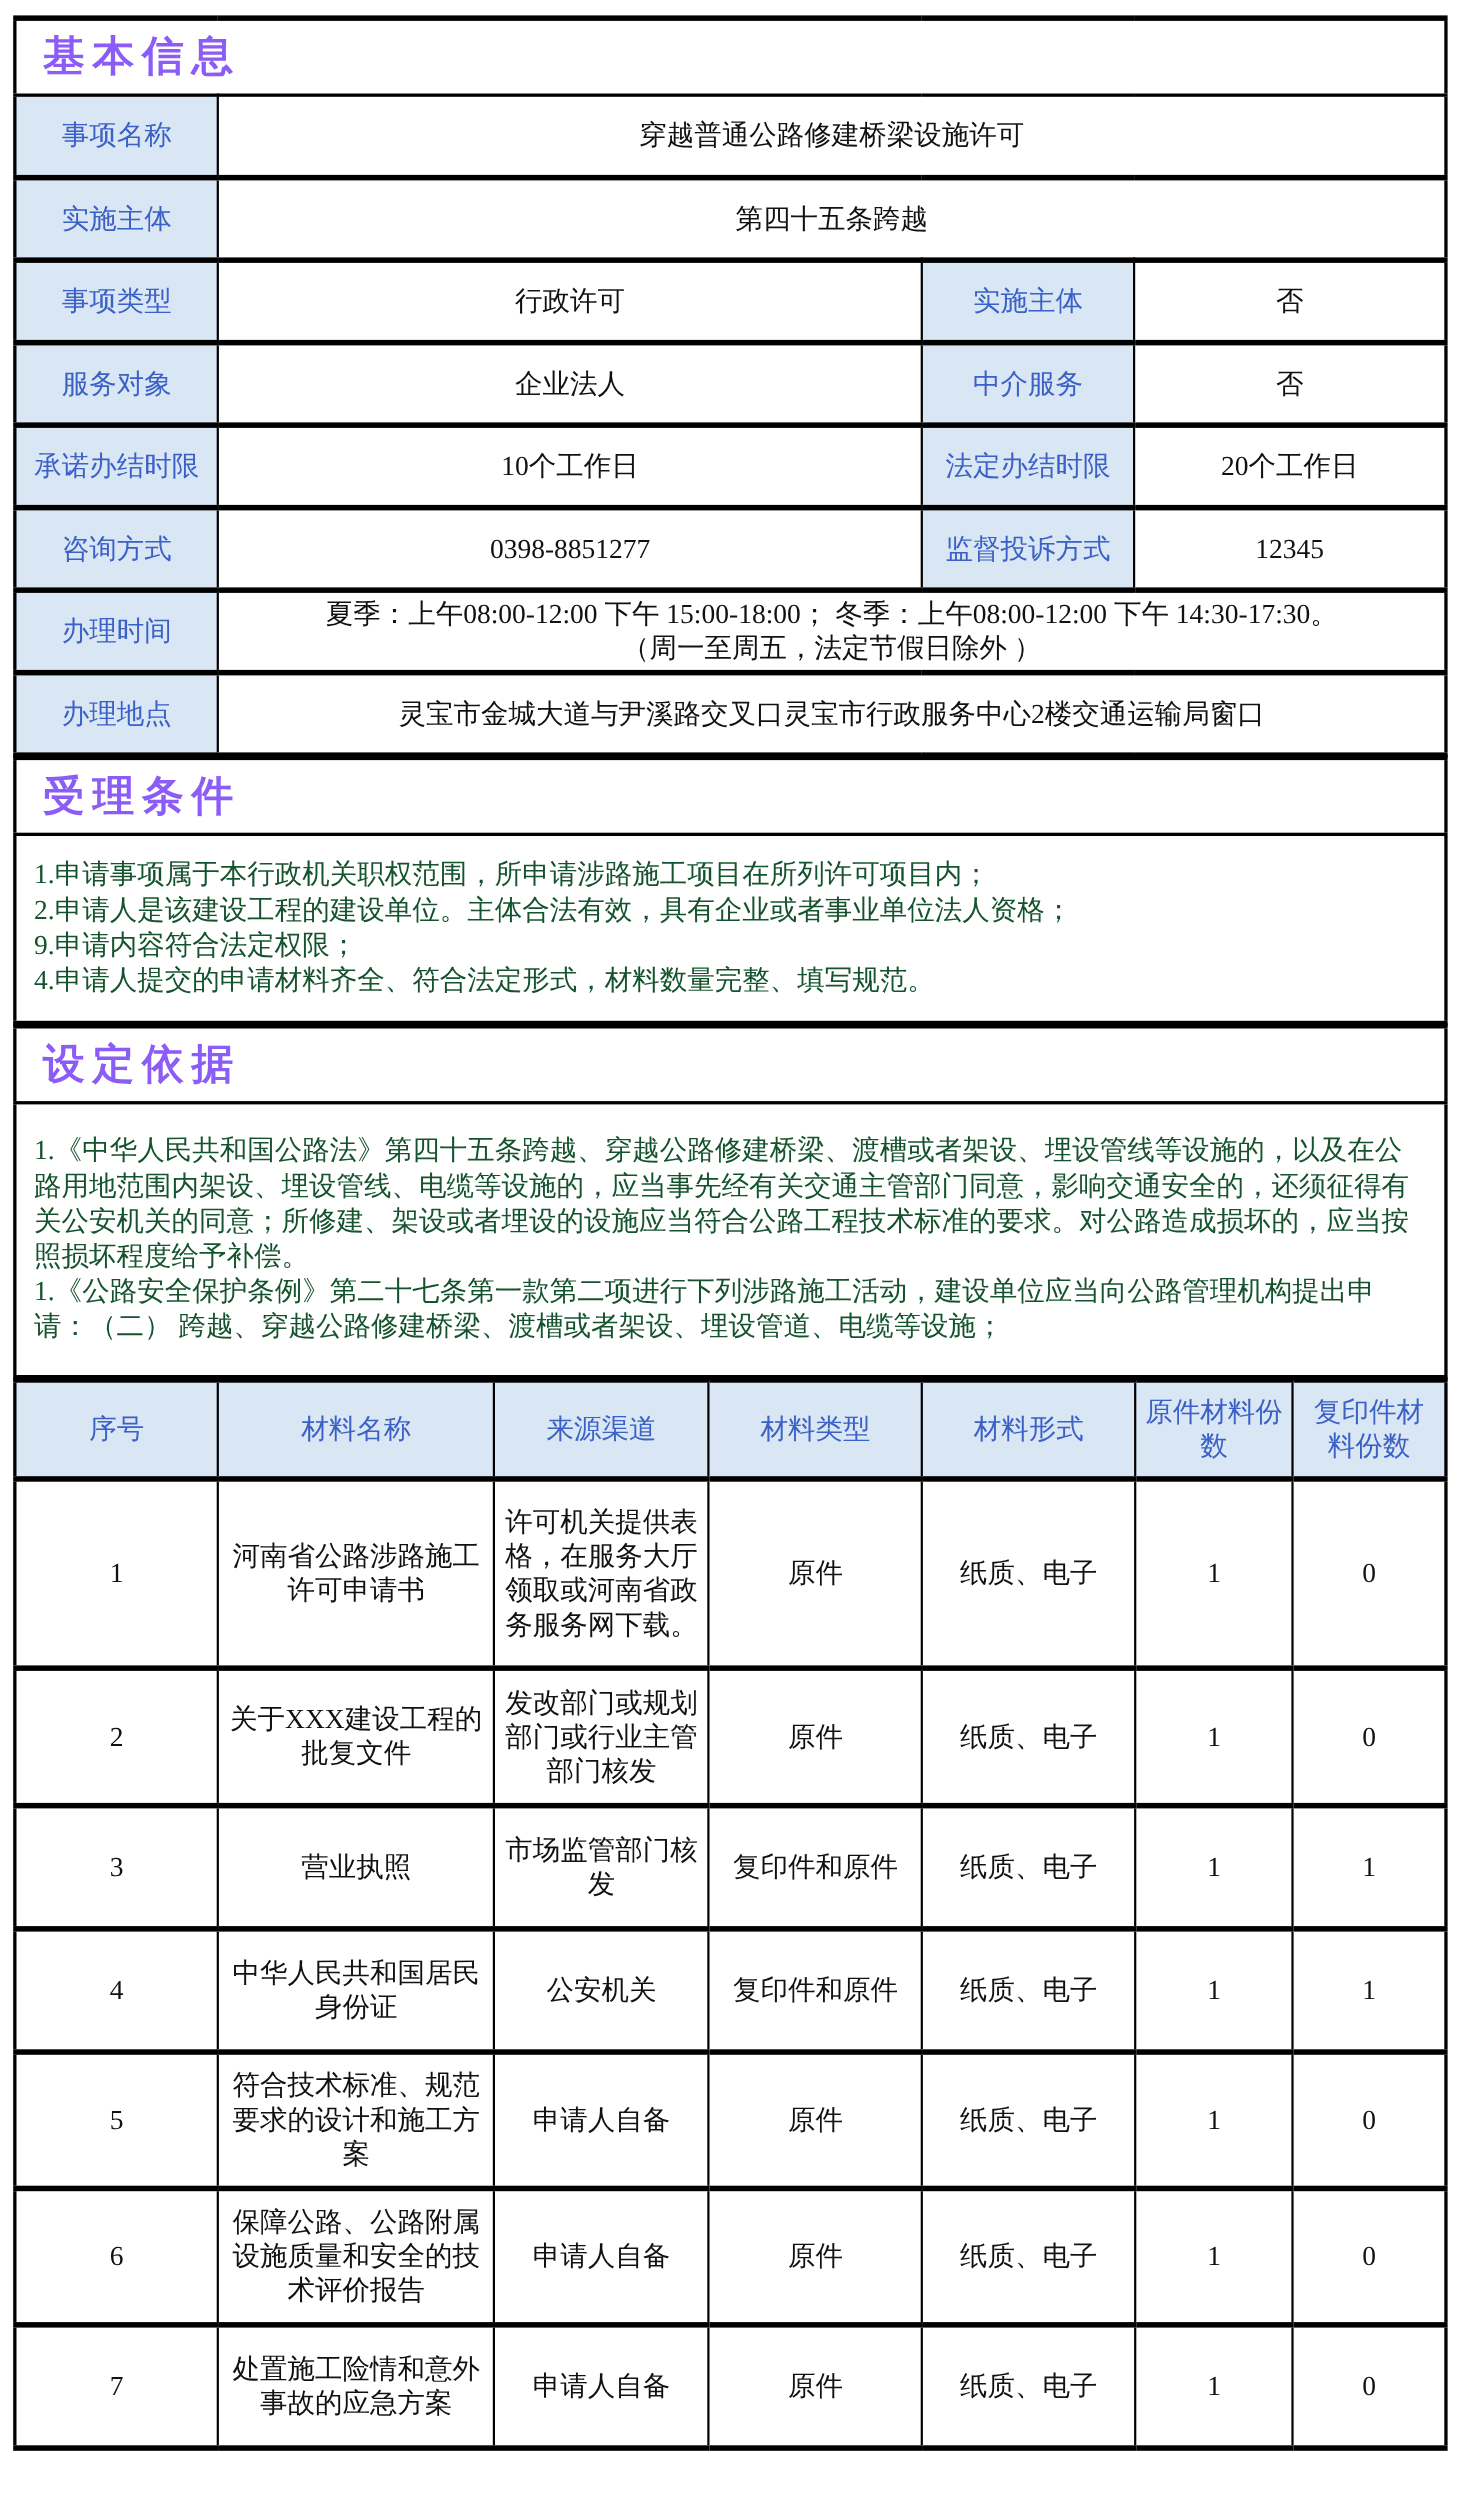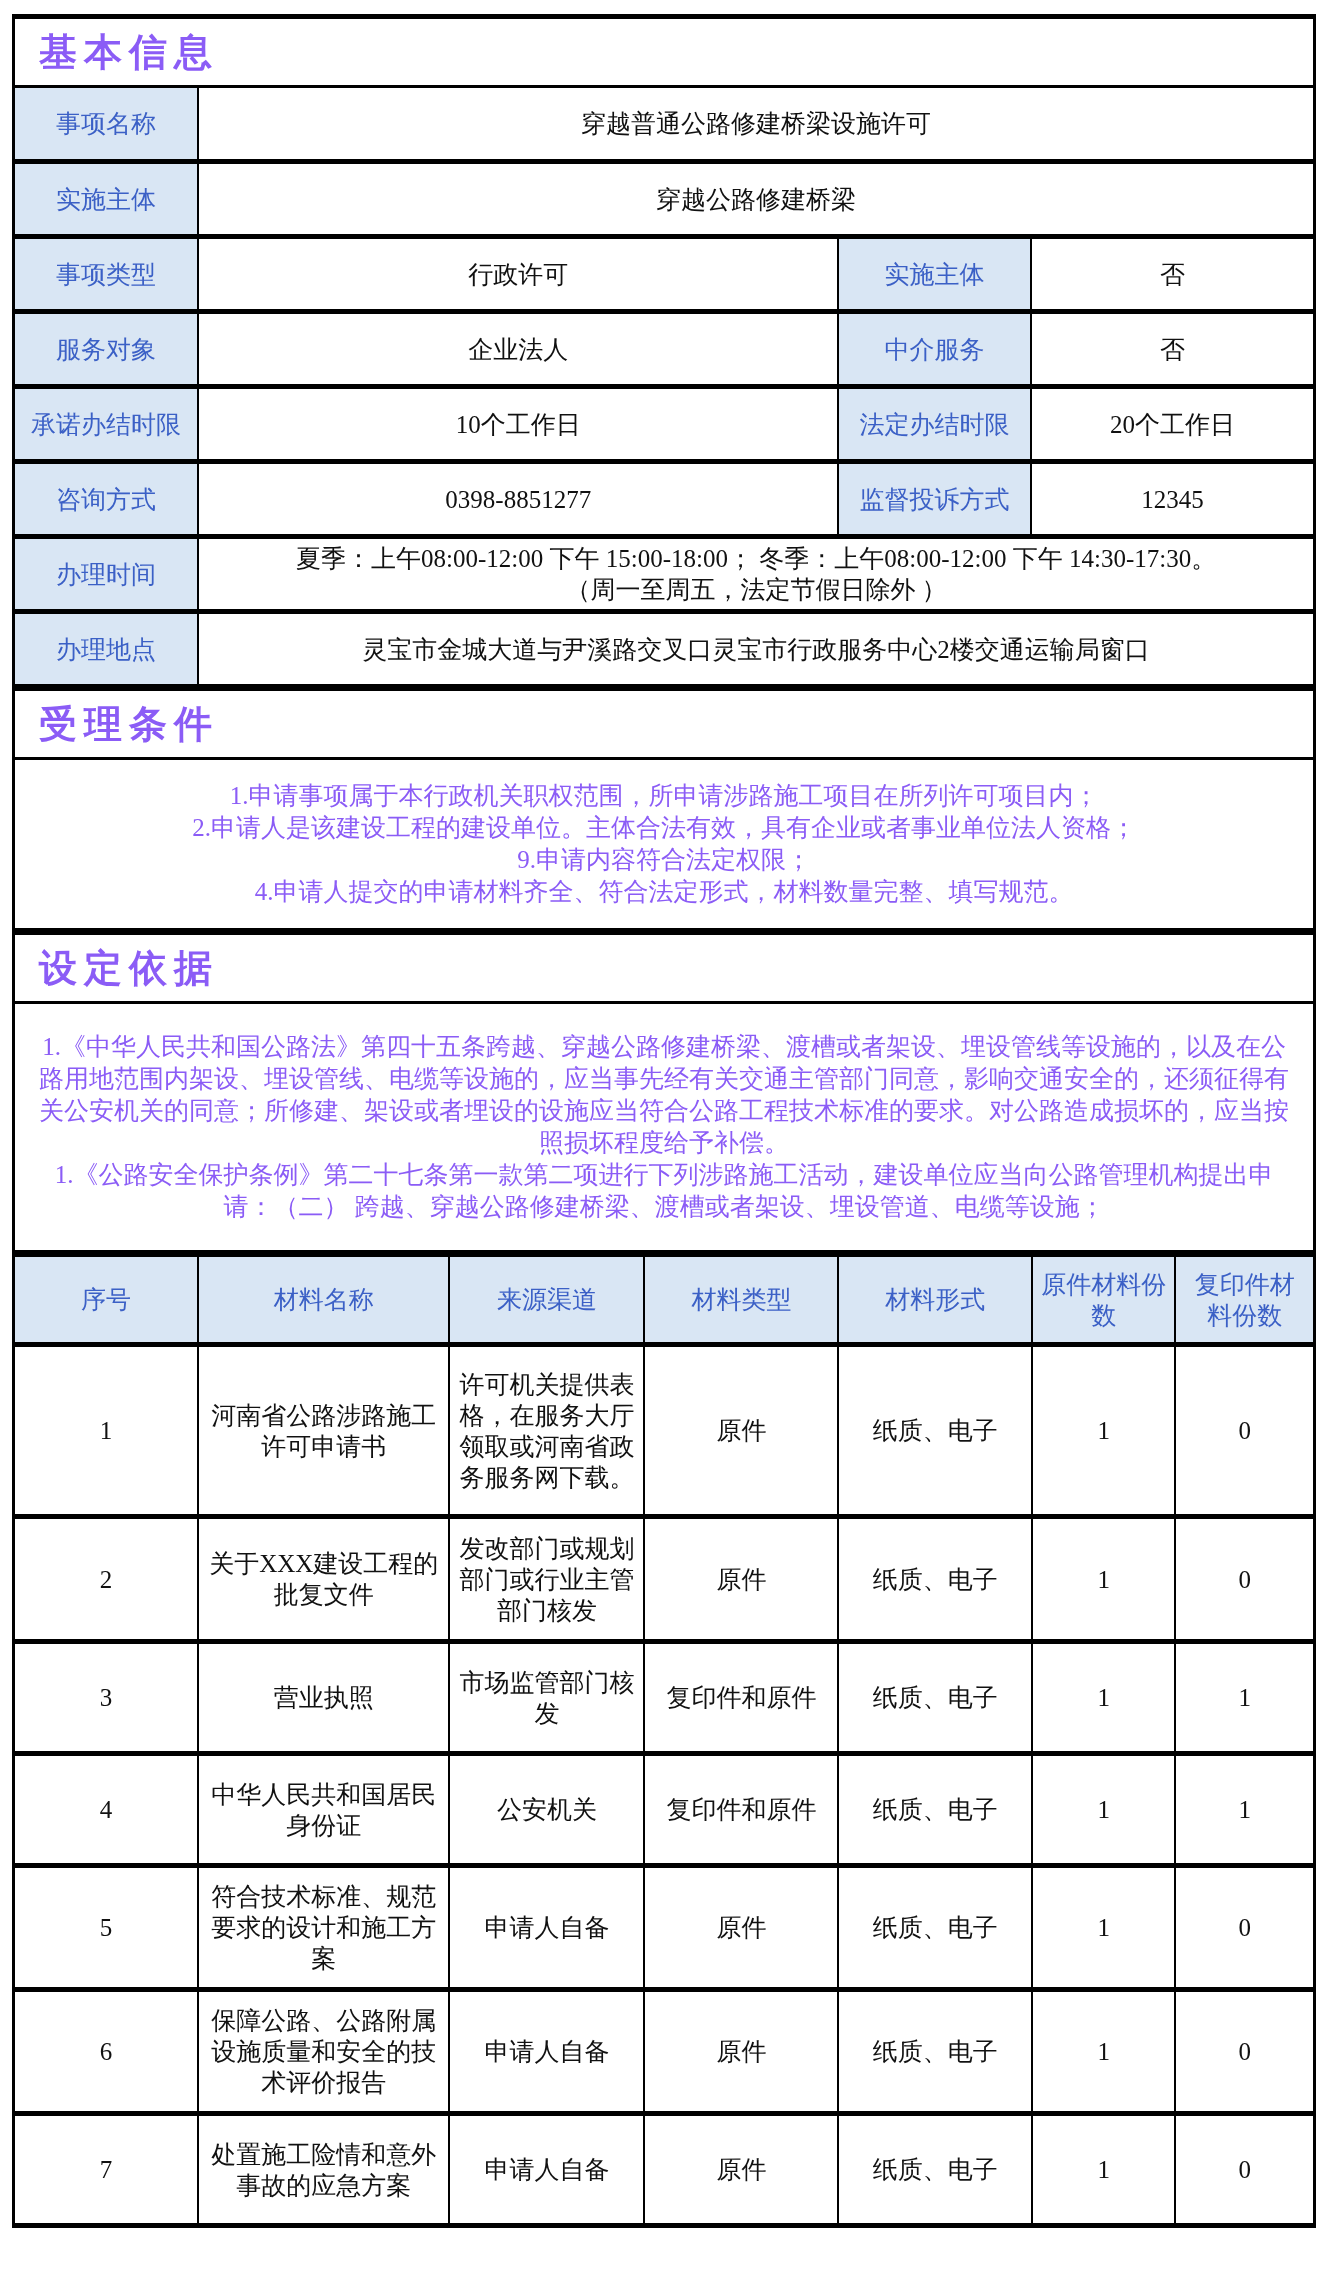--- a/index.html
+++ b/index.html
@@ -28,22 +28,22 @@
     font-family:"Liberation Sans","DejaVu Sans",sans-serif;
     font-weight:bold; font-size:38px; letter-spacing:7px;
     color:#8b5cf6; background:#ffffff; height:70px;
   }
   tr.after-title td { border-top-width:3px; }
   td.lbl {
     background:#d9e6f4; color:#3b60c6;
   }
   td.val { color:#111111; }
   td.content {
-    text-align:center; padding:20px 16px; line-height:32px;
-    color:#8b5cf6;
+    text-align:left; padding:20px 16px; line-height:32px;
+    color:#14532d;
   }
   td.content .line { margin:0; }
   .prewrap { white-space:pre-line; }
   
   tr.rb  td { height:75px; }
   tr.mh  td { height:90px; background:#d9e6f4; color:#3b60c6; }
   tr.m1  td { height:172px; }
   tr.m2  td { height:125px; }
   tr.m3  td { height:112px; }
   tr.m4  td { height:112px; }
@@ -66,21 +66,21 @@
     <tbody>
       <tr>
         <td class="sec-title" colspan="4">基本信息</td>
       </tr>
       <tr class="rb after-title">
         <td class="lbl">事项名称</td>
         <td class="val" colspan="3">穿越普通公路修建桥梁设施许可</td>
       </tr>
       <tr class="rb">
         <td class="lbl">实施主体</td>
-        <td class="val" colspan="3">穿越公路修建桥梁</td>
+        <td class="val" colspan="3">第四十五条跨越</td>
       </tr>
       <tr class="rb">
         <td class="lbl">事项类型</td>
         <td class="val">行政许可</td>
         <td class="lbl">实施主体</td>
         <td class="val">否</td>
       </tr>
       <tr class="rb">
         <td class="lbl">服务对象</td>
         <td class="val">企业法人</td>

